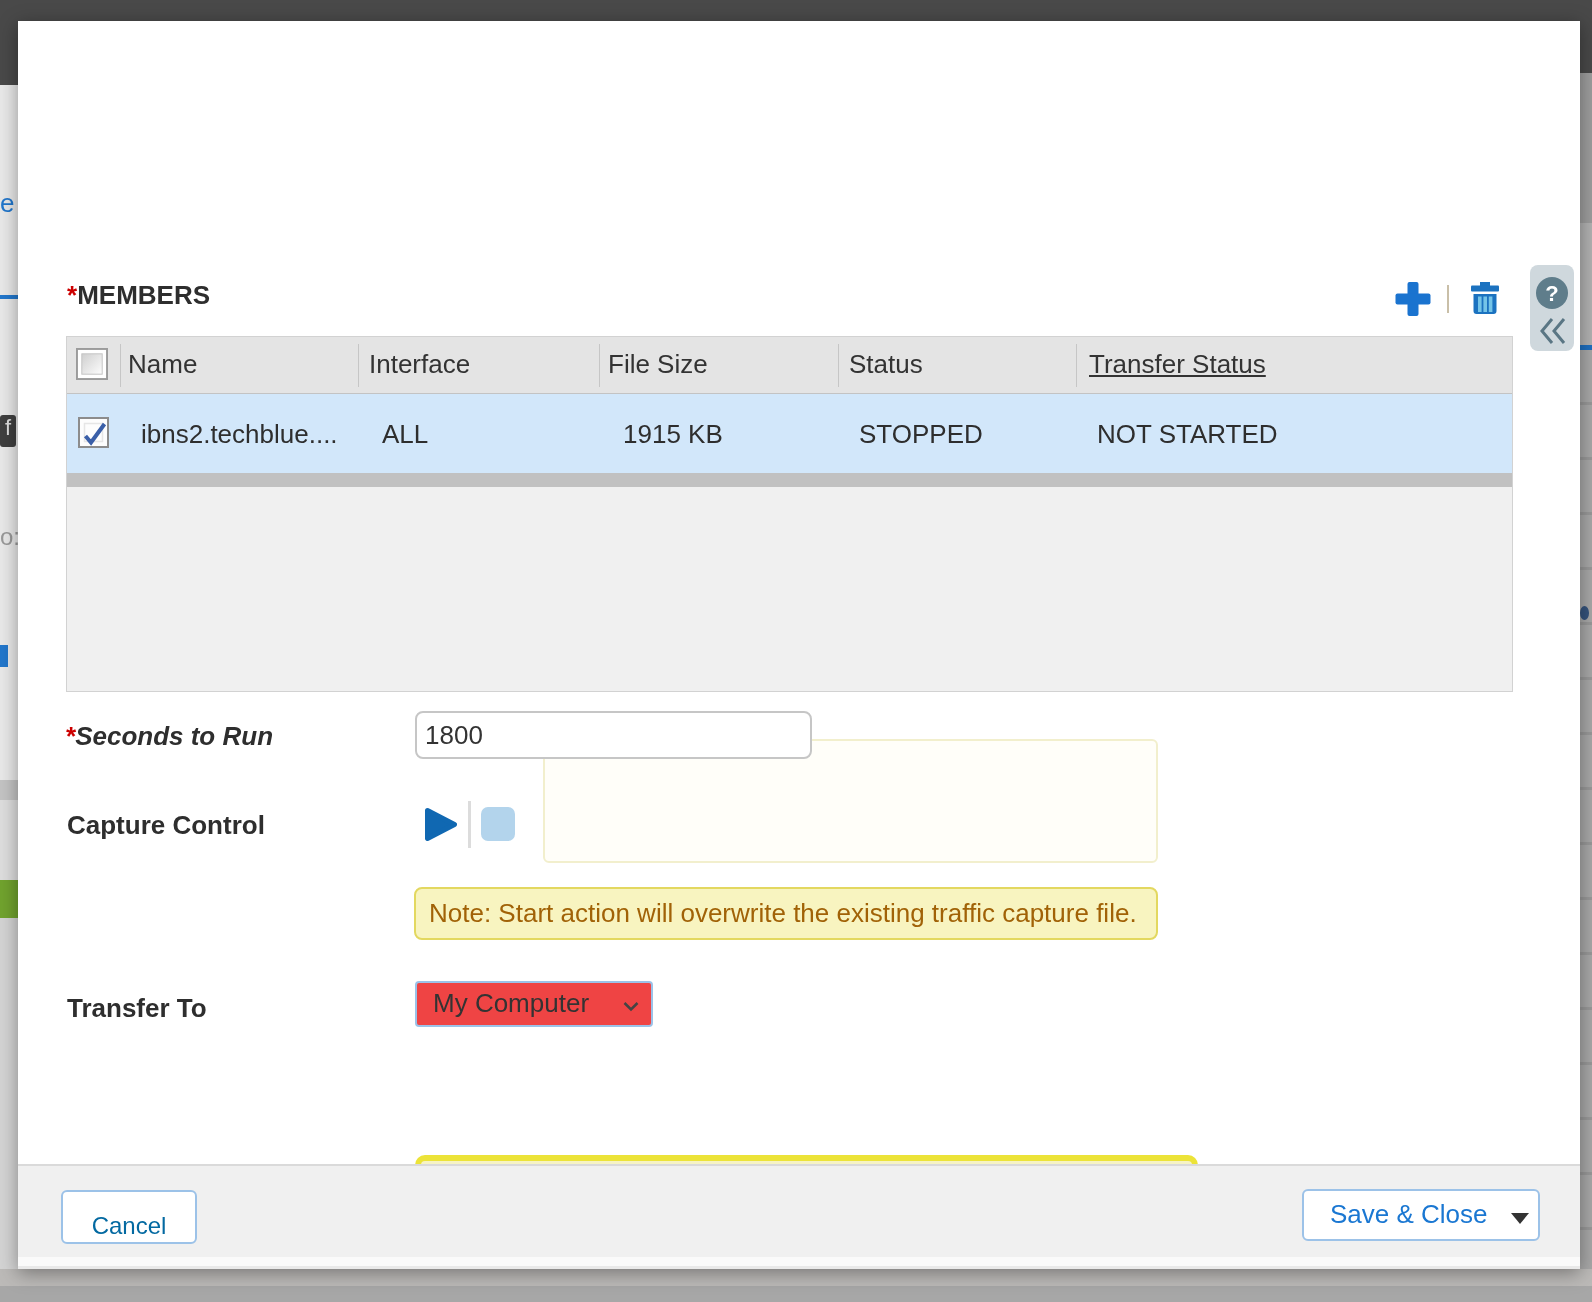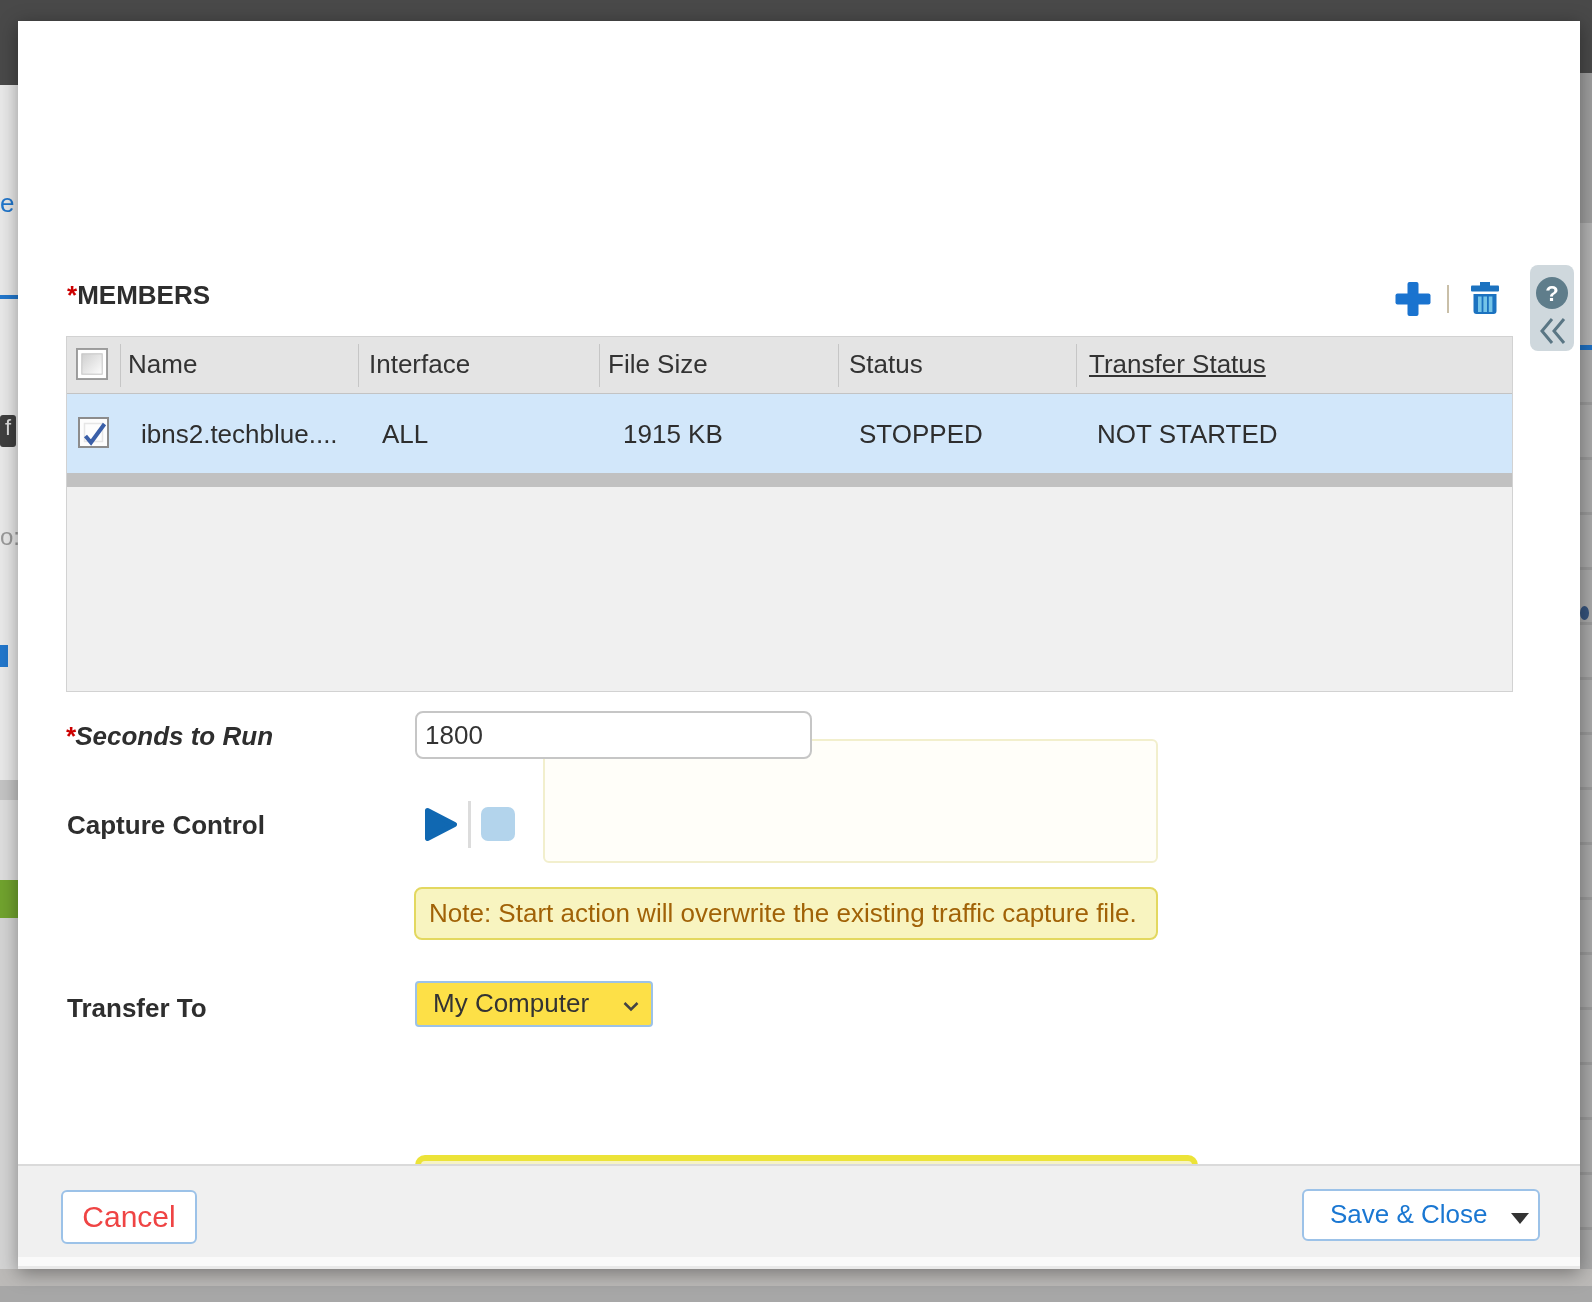--- a/index.html
+++ b/index.html
@@ -46,31 +46,31 @@
 #secs-label { left:47px; top:468px;font-style:italic; }
 #secs-input { left:397px; top:458px; width:397px; height:48px; background:#fff; border:2px solid #c6c6c6; border-radius:8px; font-size:26px; color:#333; line-height:44px; padding-left:8px; }
 #faintbox { left:525px; top:486px; width:615px; height:124px; background:rgba(255,251,222,0.18); border:2px solid #f2efcd; border-radius:6px; }
 #cap-label { left:49px; top:557px; }
 #play { left:406px; top:554px; }
 #capsep { left:450px; top:548px; width:3px; height:47px; background:#dcdcdc; }
 #stop { left:463px; top:554px; width:34px; height:34px; background:#b3d4ec; border-radius:7px; }
 #notebox { left:396px; top:634px; width:744px; height:53px; background:#f8f4c0; border:2px solid #e3d860; border-radius:8px; }
 #notetext { left:13px; top:9px; font-size:26px; color:#a16207; white-space:nowrap; }
 #tr-label { left:49px; top:740px; }
-#select { left:397px; top:728px; width:238px; height:46px; background:#fde047; border:2px solid #9cc2e8; border-radius:4px; }
+#select { left:397px; top:728px; width:238px; height:46px; background:#ef4444; border:2px solid #9cc2e8; border-radius:4px; }
 #seltext { left:16px; top:5px; font-size:26px; color:#333; }
 #selchev { left:205px; top:17px; }
 #greenbox { left:384px; top:805px; width:193px; height:74px; background:#80ba12; }
 #dlbtn { left:11px; top:8px; width:171px; height:57px; background:#fff; border:2px solid #a9cdee; border-radius:6px; }
 #dltext { left:0; top:11px; width:167px; text-align:center; font-size:26px; color:#1a77d2; }
 #ysliver { left:397px; top:902px; width:783px; height:11px; background:#f6f3c5; border:6px solid #ece338; border-bottom:none; border-radius:10px 10px 0 0; }
 
 #mfooter { left:0; top:1143px; width:1562px; height:105px; background:#f0f0f0; border-top:2px solid #dadada; }
 #cancelbtn { left:43px; top:24px; width:136px; height:54px; background:#fff; border:2px solid #9cc2e8; border-radius:6px; }
-#canceltext { left:0; top:8px; width:132px; text-align:center; font-size:30px; color:#ef4444; }
+#canceltext { left:0; top:20px; width:132px; text-align:center; font-size:24px; color:#0369a1; }
 #savebtn { left:1284px; top:23px; width:238px; height:52px; background:#fff; border:2px solid #9cc2e8; border-radius:6px; }
 #savetext { left:26px; top:8px; font-size:26px; color:#1a77d2; }
 #savetri { left:207px; top:22px; width:0; height:0; border-left:9px solid transparent; border-right:9px solid transparent; border-top:11px solid #333; }
 
 #helptab { left:1512px; top:244px; width:44px; height:86px; background:#cfd8dd; border-radius:8px; }
 </style>
 </head>
 <body>
 <div id="topbar" class="abs"></div>
 <div id="lstrip" class="abs">

